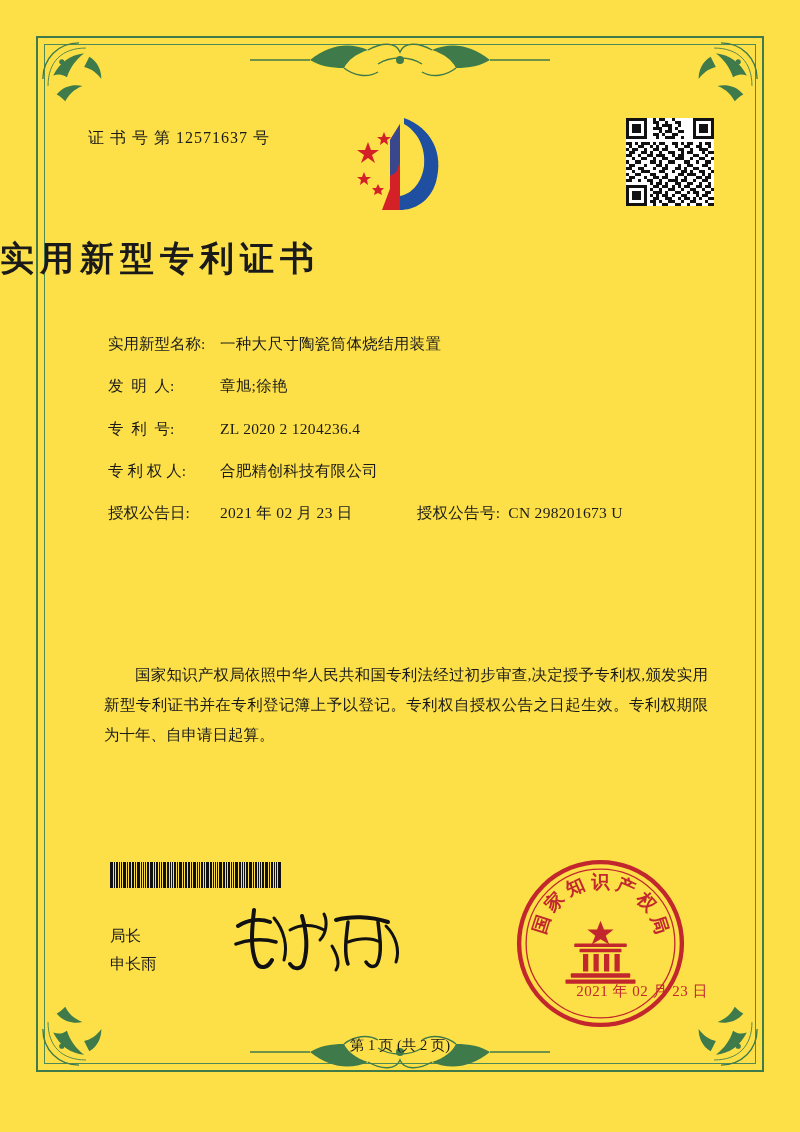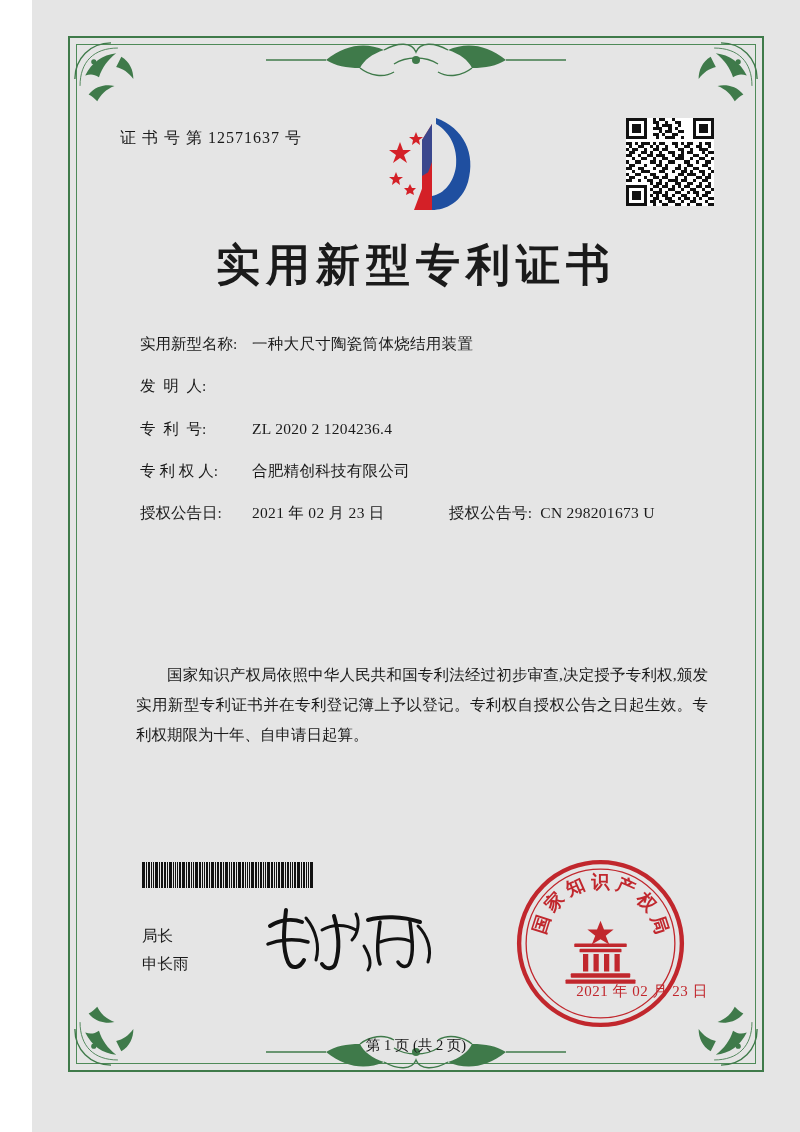--- a/index.html
+++ b/index.html
@@ -12,22 +12,21 @@
     height: 1132px;
     font-family: "Liberation Serif", serif;
     color: #1a1a1a;
     position: relative;
     overflow: hidden;
   }
 
   .page {
     position: absolute;
     inset: 0;
-    background: #e5e5e5;
-    margin-left: 32px;
+    background: #fde047;
   }
 
   
   .border-outer {
     position: absolute;
     left: 36px;
     top: 36px;
     right: 36px;
     bottom: 60px;
     border: 2px solid #3f7a4a;
@@ -101,22 +100,22 @@
     width: 88px;
     height: 88px;
   }
   .qr svg { width:100%; height:100%; display:block; }
 
   .main-title {
     position: absolute;
     left: 0;
     right: 0;
     top: 236px;
-    text-align: center;
-    font-size: 44px;
+    text-align: left;
+    font-size: 34px;
     font-weight: bold;
     letter-spacing: 6px;
     font-family: "Liberation Serif", serif;
   }
 
   
   .fields {
     position: absolute;
     left: 108px;
     top: 332px;
@@ -540,20 +539,21 @@
 
   <div class="main-title">实用新型专利证书</div>
 
   <div class="fields">
     <div class="field-row">
       <div class="field-label">实用新型名称:</div>
       <div class="field-value">一种大尺寸陶瓷筒体烧结用装置</div>
     </div>
     <div class="field-row">
       <div class="field-label">发  明  人:</div>
+      <div class="field-value">章旭;徐艳</div>
     </div>
     <div class="field-row">
       <div class="field-label">专  利  号:</div>
       <div class="field-value">ZL 2020 2 1204236.4</div>
     </div>
     <div class="field-row">
       <div class="field-label">专 利 权 人:</div>
       <div class="field-value">合肥精创科技有限公司</div>
     </div>
     <div class="field-row">

